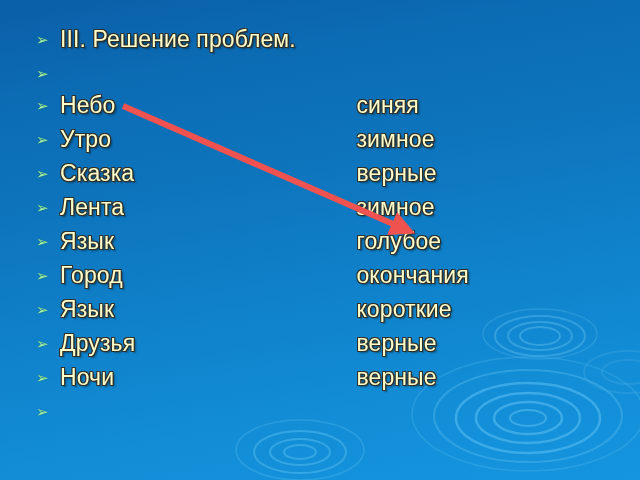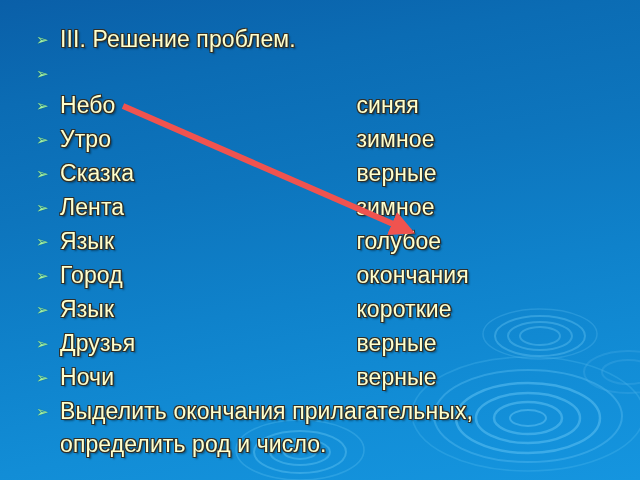--- a/index.html
+++ b/index.html
@@ -198,21 +198,20 @@
       </li>
 
       <li class="pair">
         <span class="bullet-icon">➢</span>
         <span class="colA"><span class="txt">Ночи</span></span>
         <span class="colB"><span class="txt">верные</span></span>
       </li>
 
       <li class="wrap">
         <span class="bullet-icon">➢</span>
-        <span class="txt">Выделить окончания прилагательных, определить род и число.</span>
       </li>
 
     </ul>
   </div>
 
   <svg id="arrow-layer" width="640" height="480" viewBox="0 0 640 480">
     <defs>
       <marker id="arrowhead" markerWidth="4.2" markerHeight="4.2" refX="2.2" refY="2.1" orient="auto">
         <polygon points="0,0 4.2,2.1 0,4.2" fill="#f0534f"></polygon>
       </marker>

